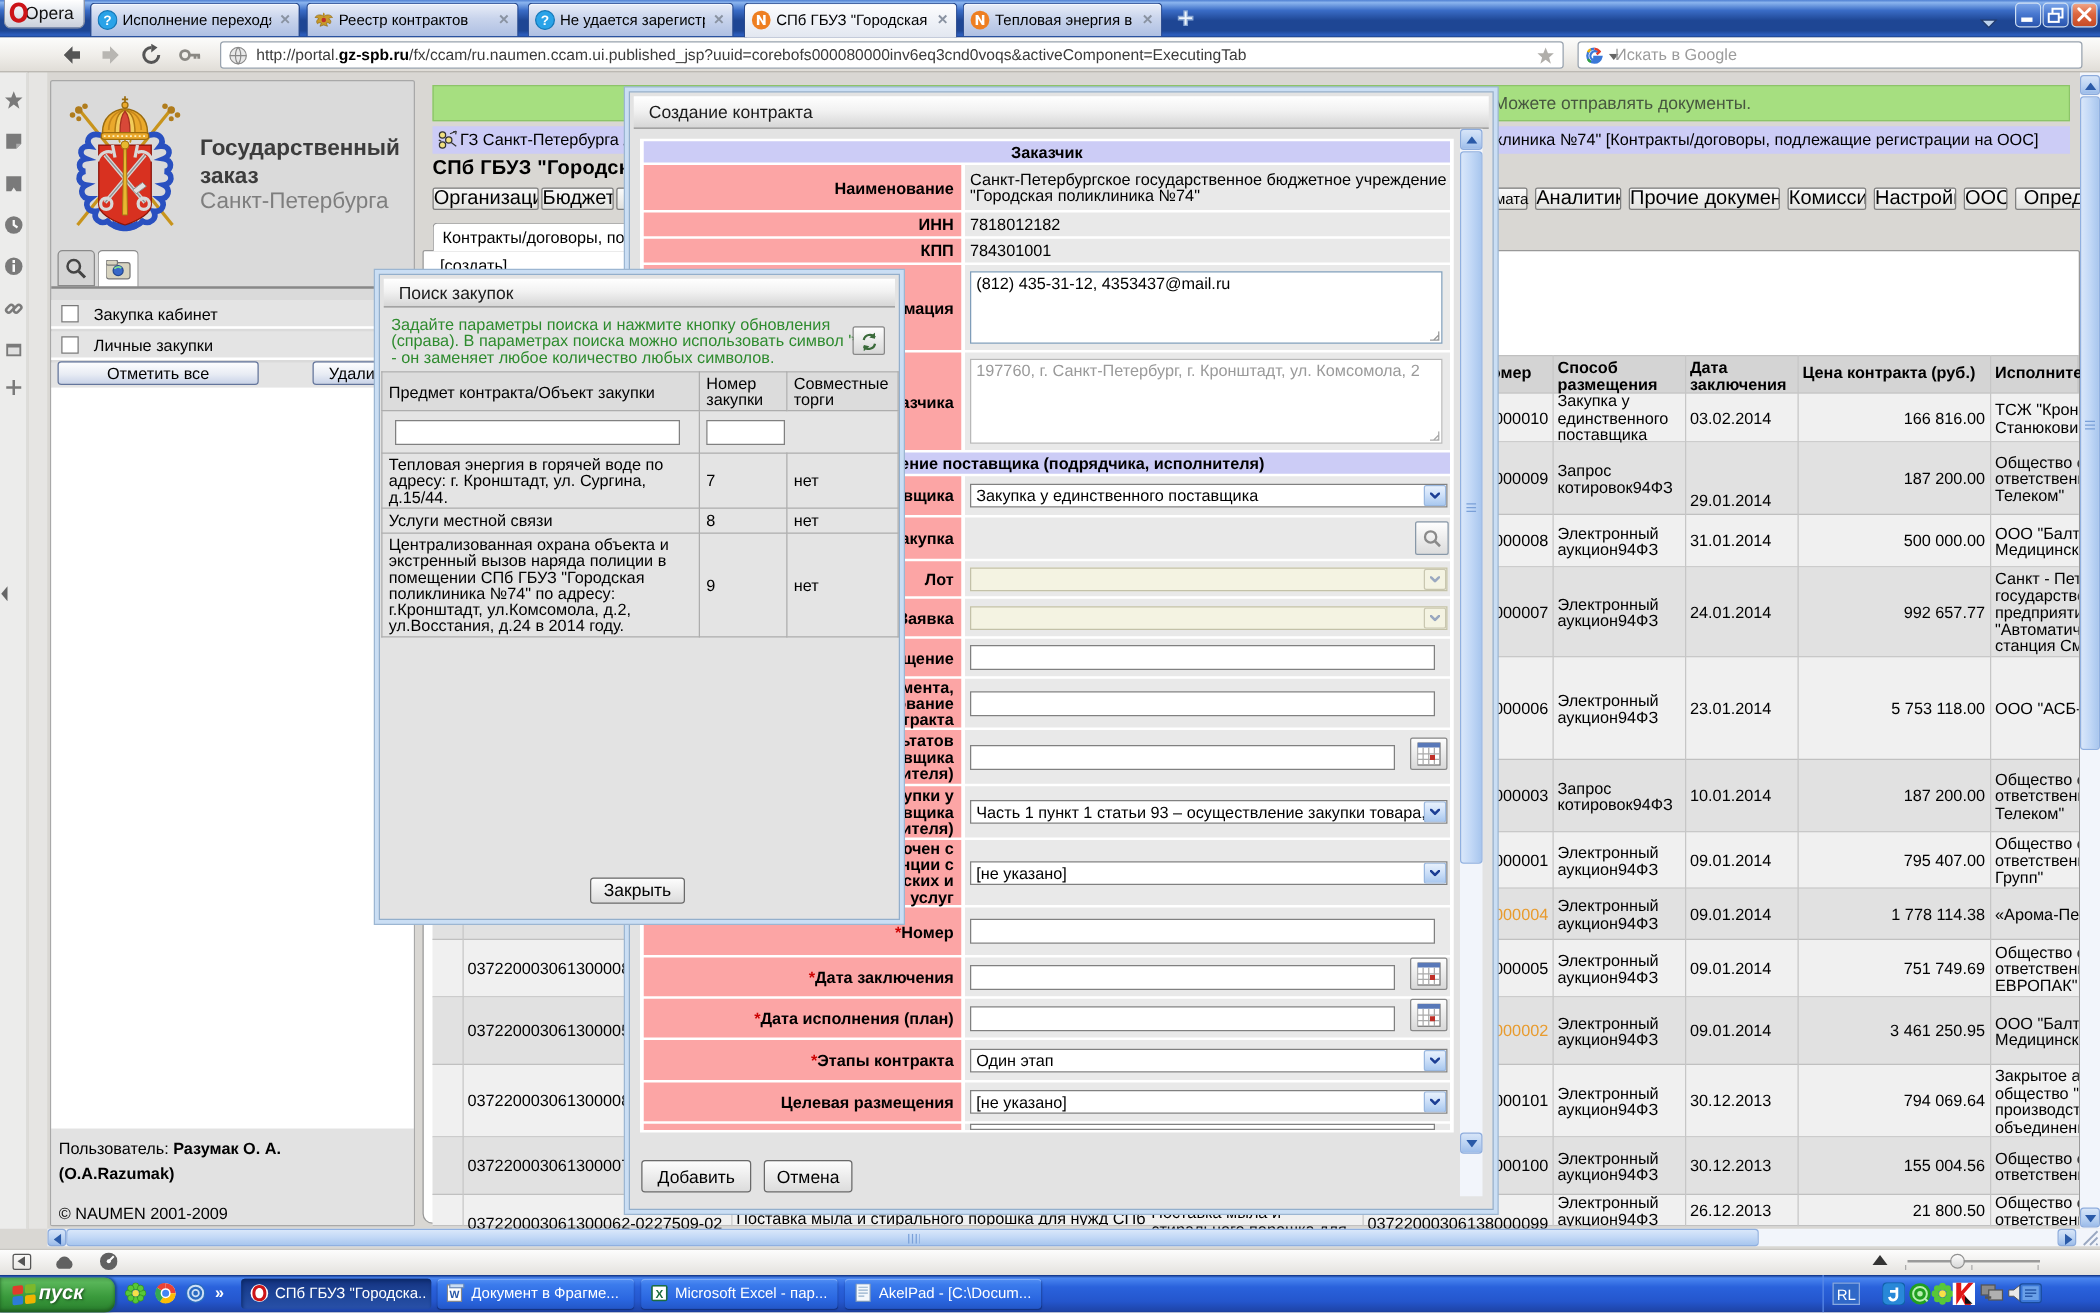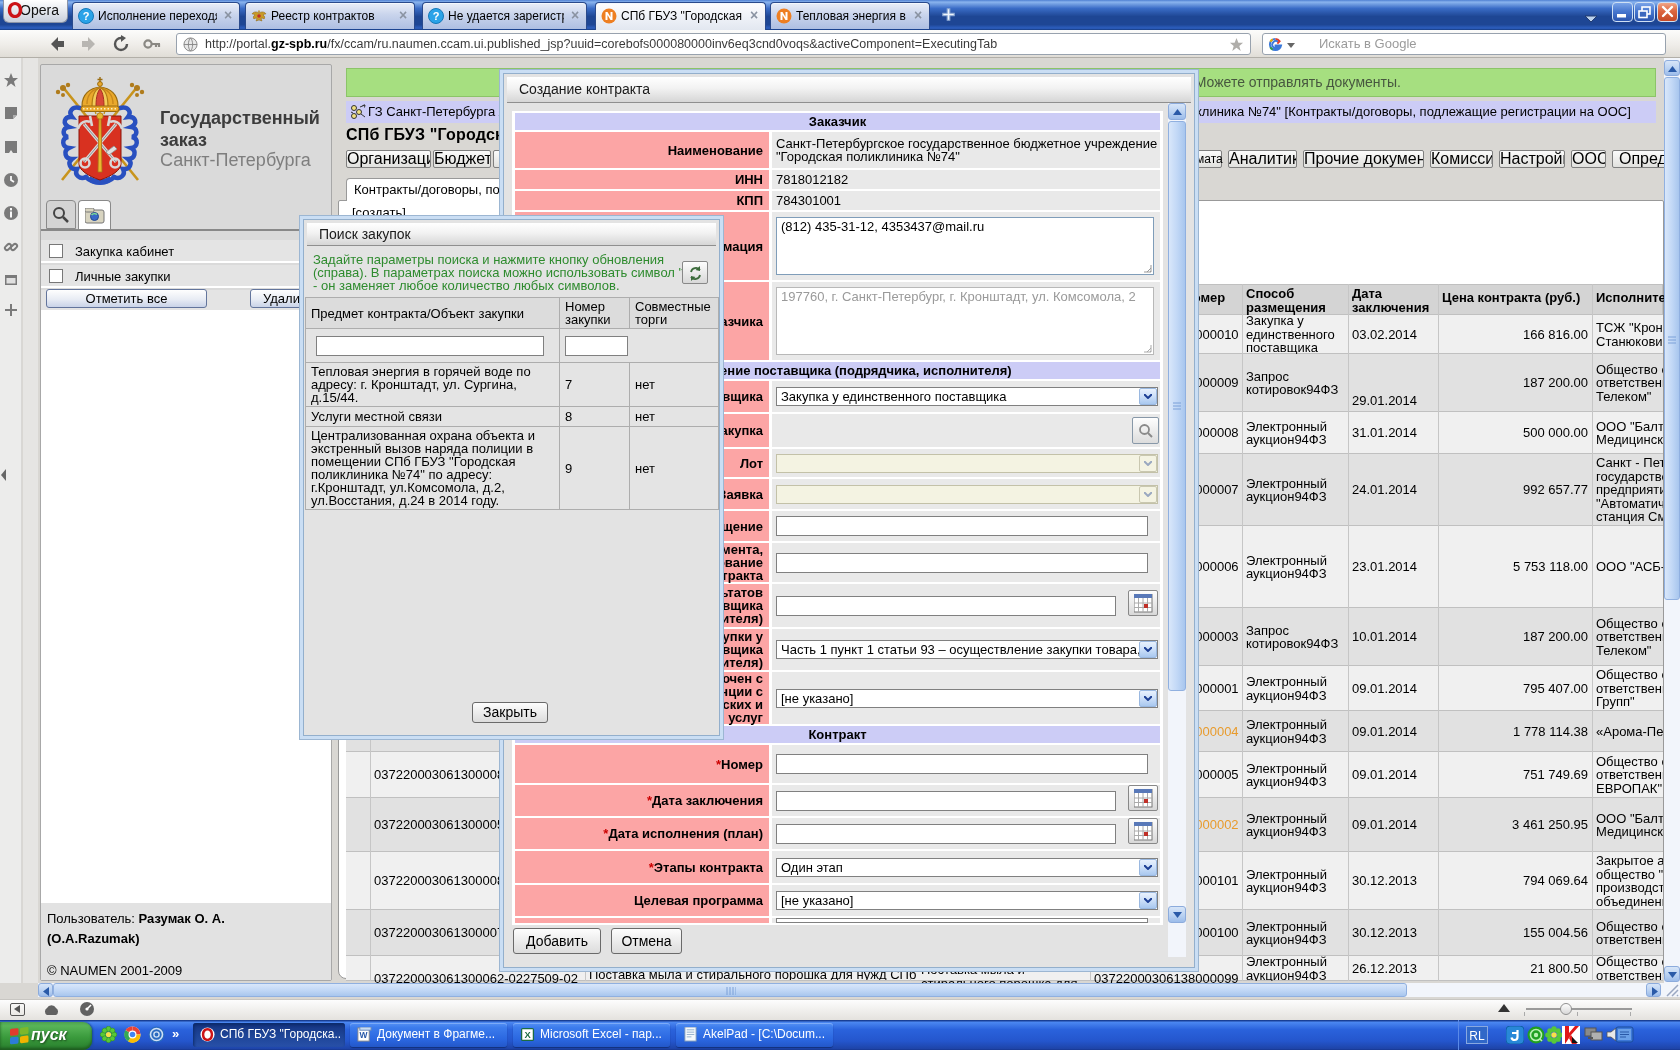--- a/index.html
+++ b/index.html
@@ -174,21 +174,21 @@
     <svg style="position:absolute;left:5px;top:3px" width="15" height="15" viewBox="0 0 16 16">
       <rect x="0" y="0" width="16" height="16" rx="2" fill="#fff"></rect>
       <path d="M8 2 A6 6 0 1 0 8 14 A6 6 0 0 0 14 9 L8 9 L8 11 L11.5 11 A4 4 0 1 1 11 5" fill="none" stroke="#3a78d8" stroke-width="2"></path>
       <path d="M8 2 A6 6 0 0 1 12.5 4.5 L10 7" stroke="#e03c2c" stroke-width="2" fill="none"></path>
       <path d="M2.5 5 A6 6 0 0 1 5 2.5" stroke="#f0b400" stroke-width="2" fill="none"></path>
       <path d="M2.5 11 A6 6 0 0 0 5 13.5" stroke="#30a040" stroke-width="2" fill="none"></path>
     </svg>
     <svg style="position:absolute;left:24px;top:9px" width="8" height="5" viewBox="0 0 8 5">
       <path d="M0 0 L8 0 L4 5 Z" fill="#666"></path>
     </svg>
-    <span style="position:absolute;left:56px">Искать в Google</span>
+    <span style="position:absolute;left:29px">Искать в Google</span>
   </div>
 
 <div class="abs" id="sidestrip"></div>
 <div class="abs" id="splitter"></div>
 <svg class="abs sico" style="top:72px" width="16" height="16" viewBox="0 0 16 16">
     <path d="M8 1 L10 6 L15 6 L11 9.5 L12.5 15 L8 11.5 L3.5 15 L5 9.5 L1 6 L6 6 Z" fill="#555"></path>
   </svg>
 <svg class="abs sico" style="top:105px" width="16" height="16" viewBox="0 0 16 16">
     <path d="M2 2 H14 V10 L10 14 H2 Z" fill="#555"></path>
     <path d="M14 10 L10 10 L10 14 Z" fill="#999"></path>
@@ -695,23 +695,20 @@
           <td class="l" style="height:50px">Контракт заключен с<br>ограничением конкуренции с<br>участием российских и<br>иностранных работ, услуг</td>
           <td class="v">
             <div class="xpsel" style="width:382px">[не указано]<span class="ar">
                 <svg class="chev" viewBox="0 0 8 5">
                   <path d="M0 0 L4 4 L8 0" stroke="#1c3e94" stroke-width="2" fill="none"></path>
                 </svg>
               </span></div>
           </td>
         </tr>
 <tr>
-          <td class="sect" colspan="2" style="height:17px">Контракт</td>
-        </tr>
-<tr>
           <td class="l" style="height:38px"><span class="red">*</span>Номер</td>
           <td class="v">
             <div class="inp" style="width:372px"></div>
           </td>
         </tr>
 <tr>
           <td class="l" style="height:31px"><span class="red">*</span>Дата заключения</td>
           <td class="v">
             <div class="inp" style="width:340px"></div>
             <div class="calbtn" style="margin-left:352px;margin-top:-26px;width:30px;height:26px">
@@ -742,21 +739,21 @@
           <td class="l" style="height:32px"><span class="red">*</span>Этапы контракта</td>
           <td class="v">
             <div class="xpsel" style="width:382px">Один этап<span class="ar">
                 <svg class="chev" viewBox="0 0 8 5">
                   <path d="M0 0 L4 4 L8 0" stroke="#1c3e94" stroke-width="2" fill="none"></path>
                 </svg>
               </span></div>
           </td>
         </tr>
 <tr>
-          <td class="l" style="height:31px">Целевая программа</td>
+          <td class="l" style="height:31px">Целевая размещения</td>
           <td class="v">
             <div class="xpsel" style="width:382px">[не указано]<span class="ar">
                 <svg class="chev" viewBox="0 0 8 5">
                   <path d="M0 0 L4 4 L8 0" stroke="#1c3e94" stroke-width="2" fill="none"></path>
                 </svg>
               </span></div>
           </td>
         </tr>
 <tr>
           <td class="l" style="height:5px"></td>

